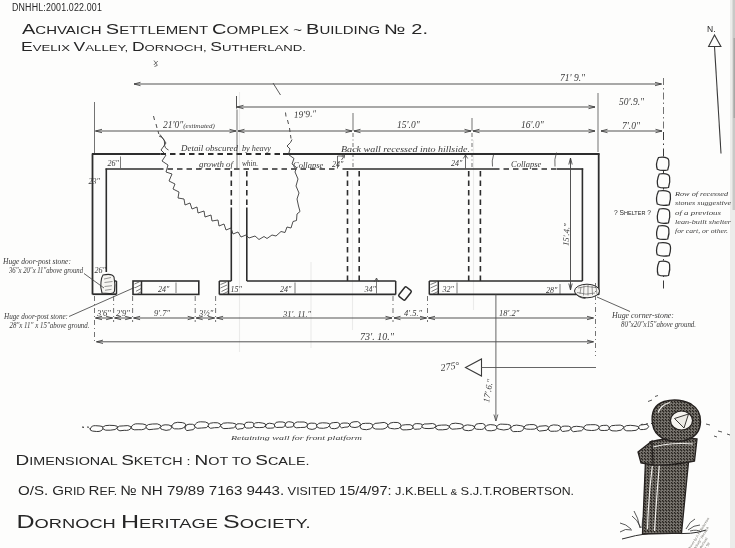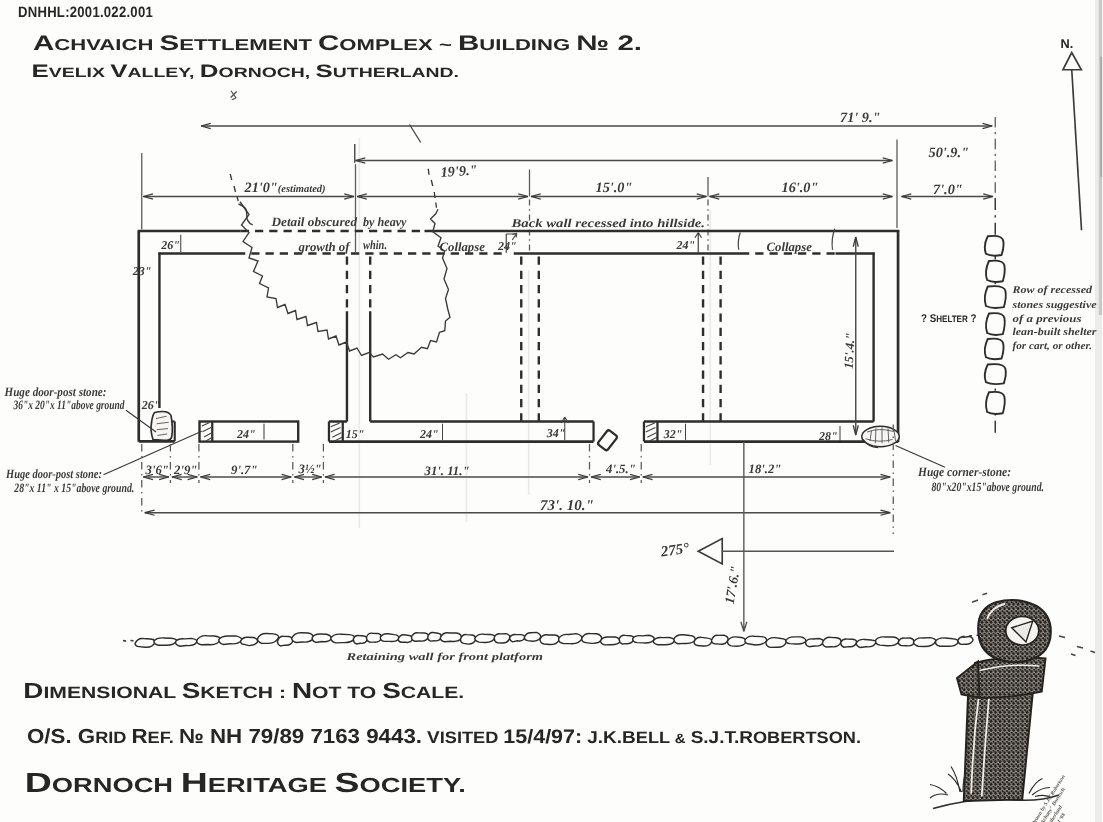--- a/index.html
+++ b/index.html
@@ -1,17 +1,17 @@
 <!DOCTYPE html>
 <html><head>
 <meta charset="utf-8">
 <style>
 html,body{margin:0;padding:0;background:#fff;}
 #page{position:relative;width:735px;height:548px;background:#fdfdfc;overflow:hidden;
-font-family:"Liberation Sans",sans-serif;font-weight:bold;}
+font-family:"Liberation Sans",sans-serif;}
 svg{position:absolute;left:0;top:0;}
 .hand{font-family:"Liberation Serif",serif;font-style:italic;fill:#3a3a3a;}
 .cap{font-family:"Liberation Sans",sans-serif;fill:#262626;}
 </style>
 </head>
 <body>
 <div id="page">
 <svg width="735" height="548" viewBox="0 0 735 548">
 <defs>
 <marker id="ae" markerWidth="12" markerHeight="9" refX="10" refY="4.5" orient="auto-start-reverse" markerUnits="userSpaceOnUse" overflow="visible">

